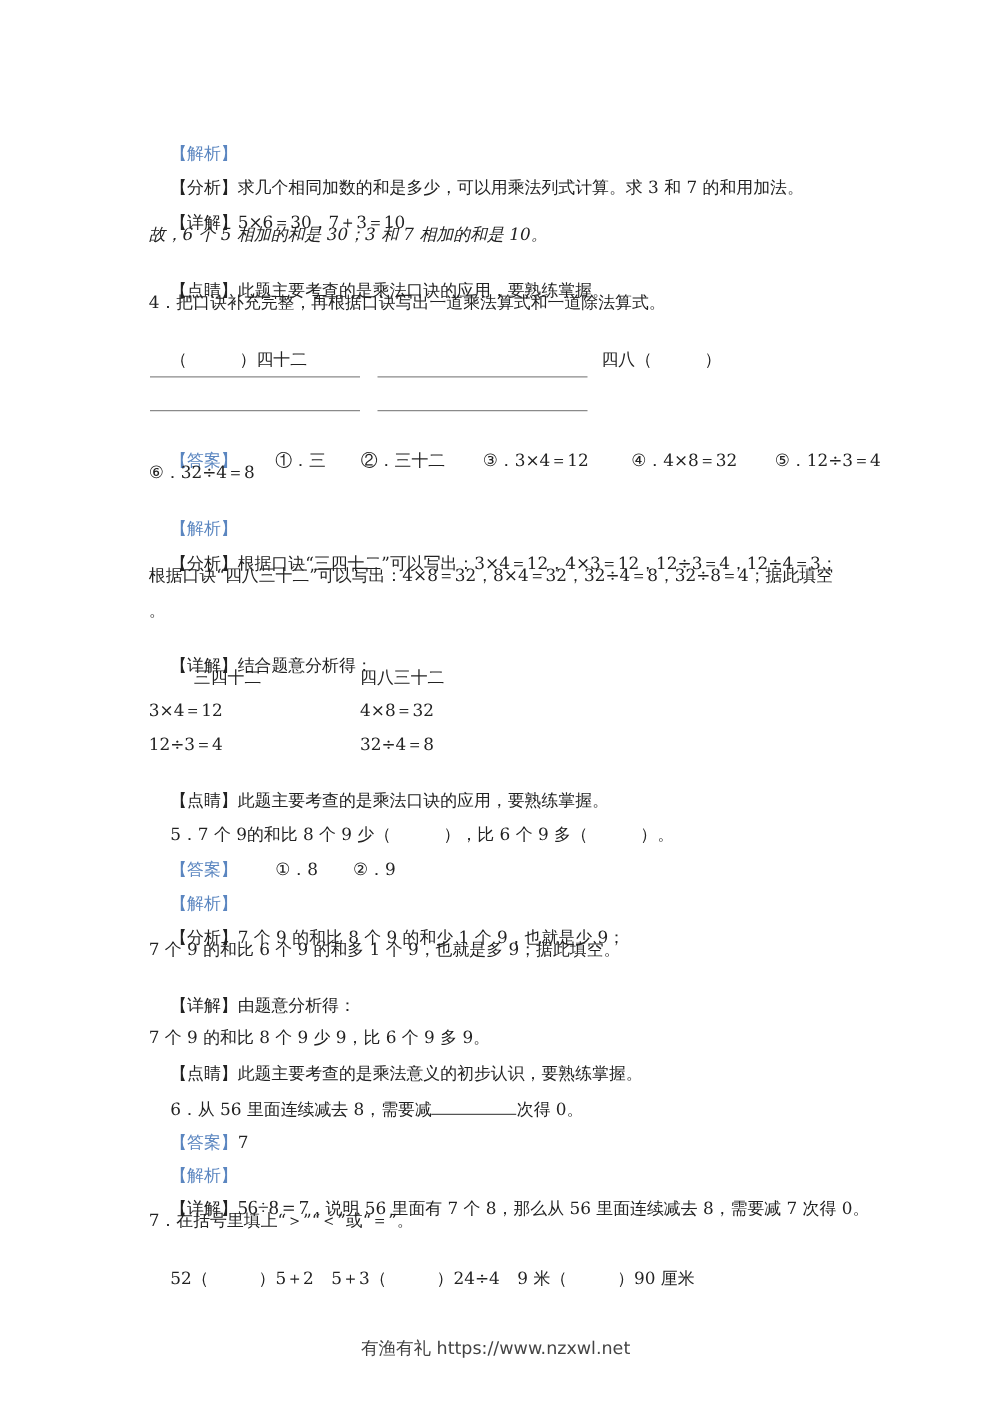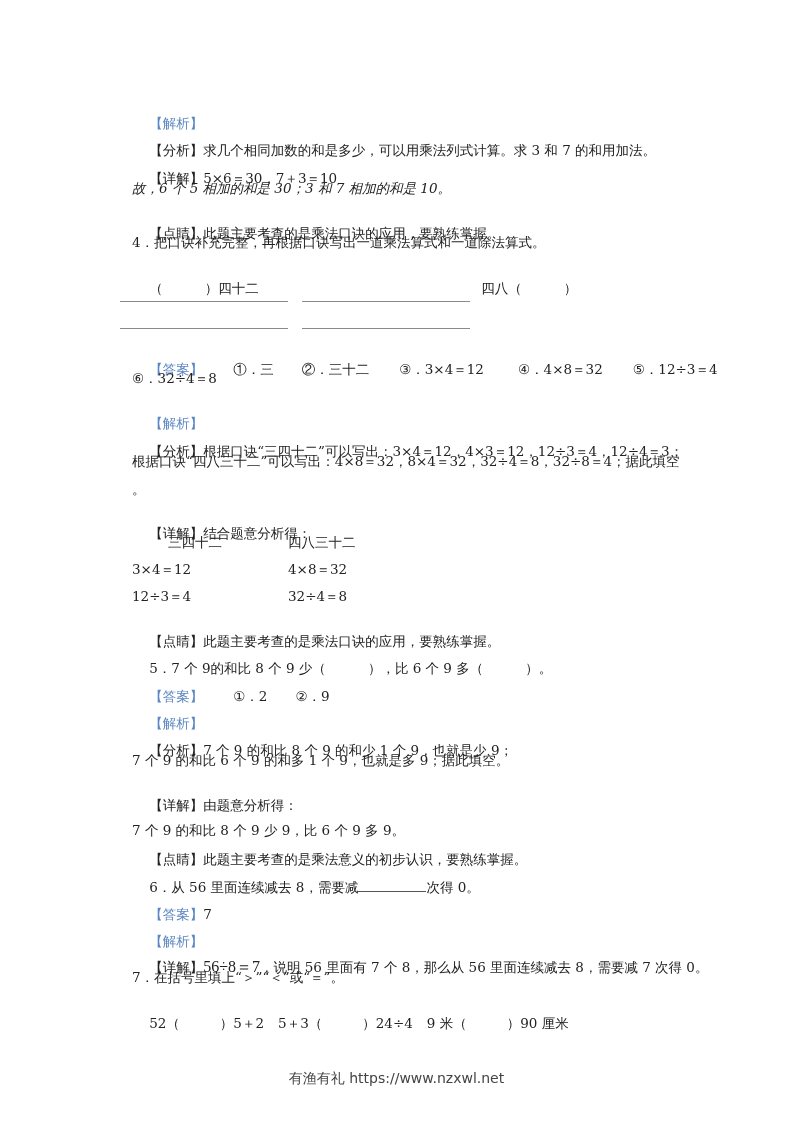--- a/index.html
+++ b/index.html
@@ -17,21 +17,21 @@
     }
     .page {
       position: absolute;
       left: 0;
       top: 0;
       width: 793px;
       height: 1122px;
     }
     .line {
       position: absolute;
-      left: 132px;
+      left: 119px;
       font-size: 13.5px;
       line-height: 18px;
       white-space: pre;
       color: #222;
     }
     .tag {
       color: #5b86c0;
     }
     .tag-dark {
       color: #222;
@@ -133,21 +133,21 @@
   <div class="col2" style="top:587px;">32÷4＝8</div>
 
   <div class="line" style="top:614px;">
     <span class="tag-dark">【点睛】</span><span>此题主要考查的是乘法口诀的应用，要熟练掌握。</span>
   </div>
 
   <div class="line" style="top:641px;">
     <span>5．7 个 9的和比 8 个 9 少（</span><span class="paren-gap" style="width:42px;"></span><span>），比 6 个 9 多（</span><span class="paren-gap" style="width:42px;"></span><span>）。</span>
   </div>
   <div class="line" style="top:669px;">
-    <span class="tag">【答案】</span><span class="ans-item" style="margin-left:30px;">①．2</span><span class="ans-item" style="margin-left:28px;">②．9</span>
+    <span class="tag">【答案】</span><span class="ans-item" style="margin-left:30px;">①．8</span><span class="ans-item" style="margin-left:28px;">②．9</span>
   </div>
   <div class="line" style="top:696px;">
     <span class="tag">【解析】</span>
   </div>
   <div class="line" style="top:723px;">
     <span class="tag-dark">【分析】</span><span>7 个 9 的和比 8 个 9 的和少 1 个 9，也就是少 9；</span>
   </div>
   <div class="line" style="top:751px;">7 个 9 的和比 6 个 9 的和多 1 个 9，也就是多 9；据此填空。</div>
   <div class="line" style="top:778px;">
     <span class="tag-dark">【详解】</span><span>由题意分析得：</span>

